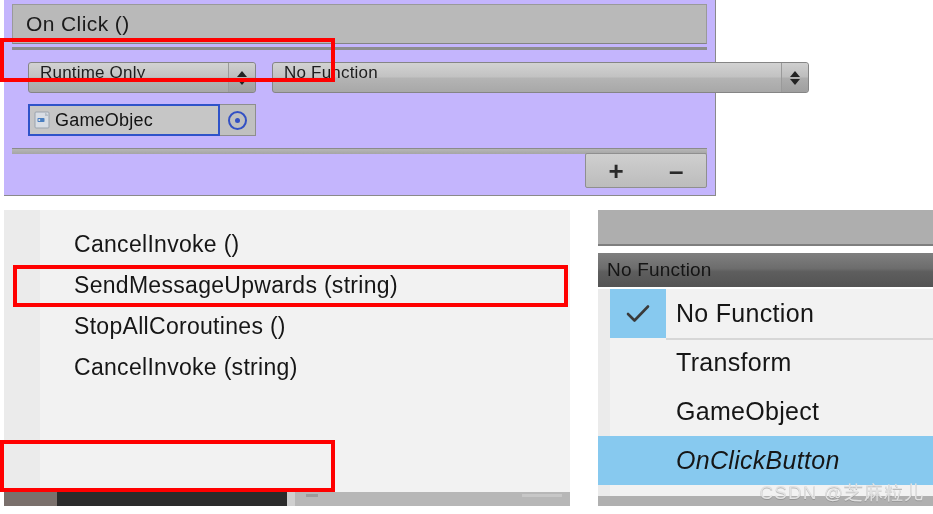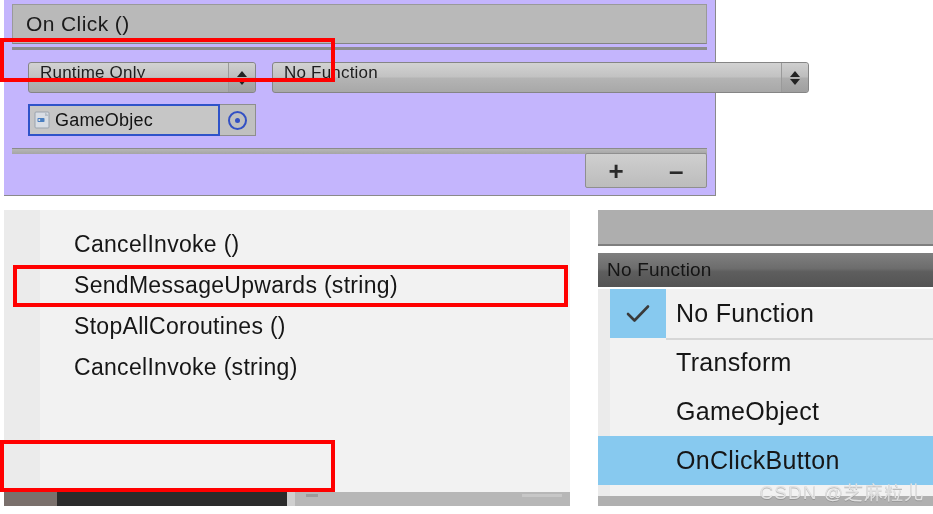--- a/index.html
+++ b/index.html
@@ -369,20 +369,21 @@
   .dd-sep {
     position: absolute;
     left: 68px;
     right: 0;
     top: 0;
     height: 2px;
     background: #d7d7d7;
   }
   .dd-item.selected {
     background: #87c9ef;
+    font-style: italic;
   }
   #onclick-highlight {
     position: absolute;
     left: 0px;
     top: 440px;
     width: 335px;
     height: 52px;
     border: 4px solid #ff0000;
     box-sizing: border-box;
     pointer-events: none;

